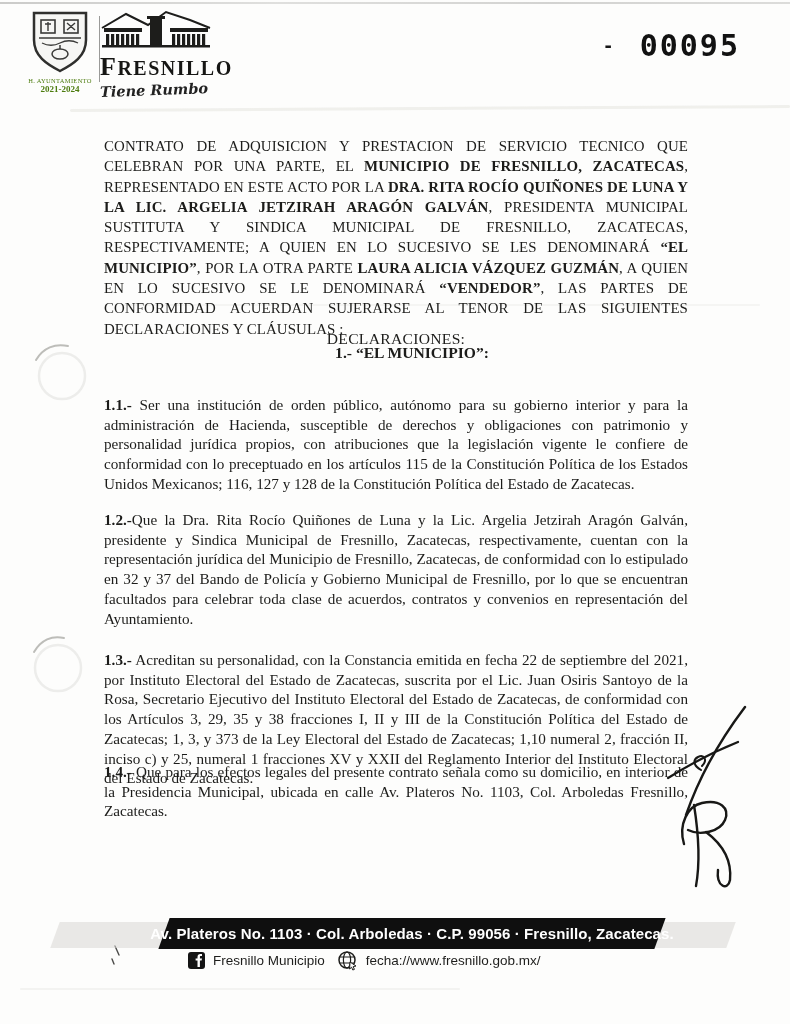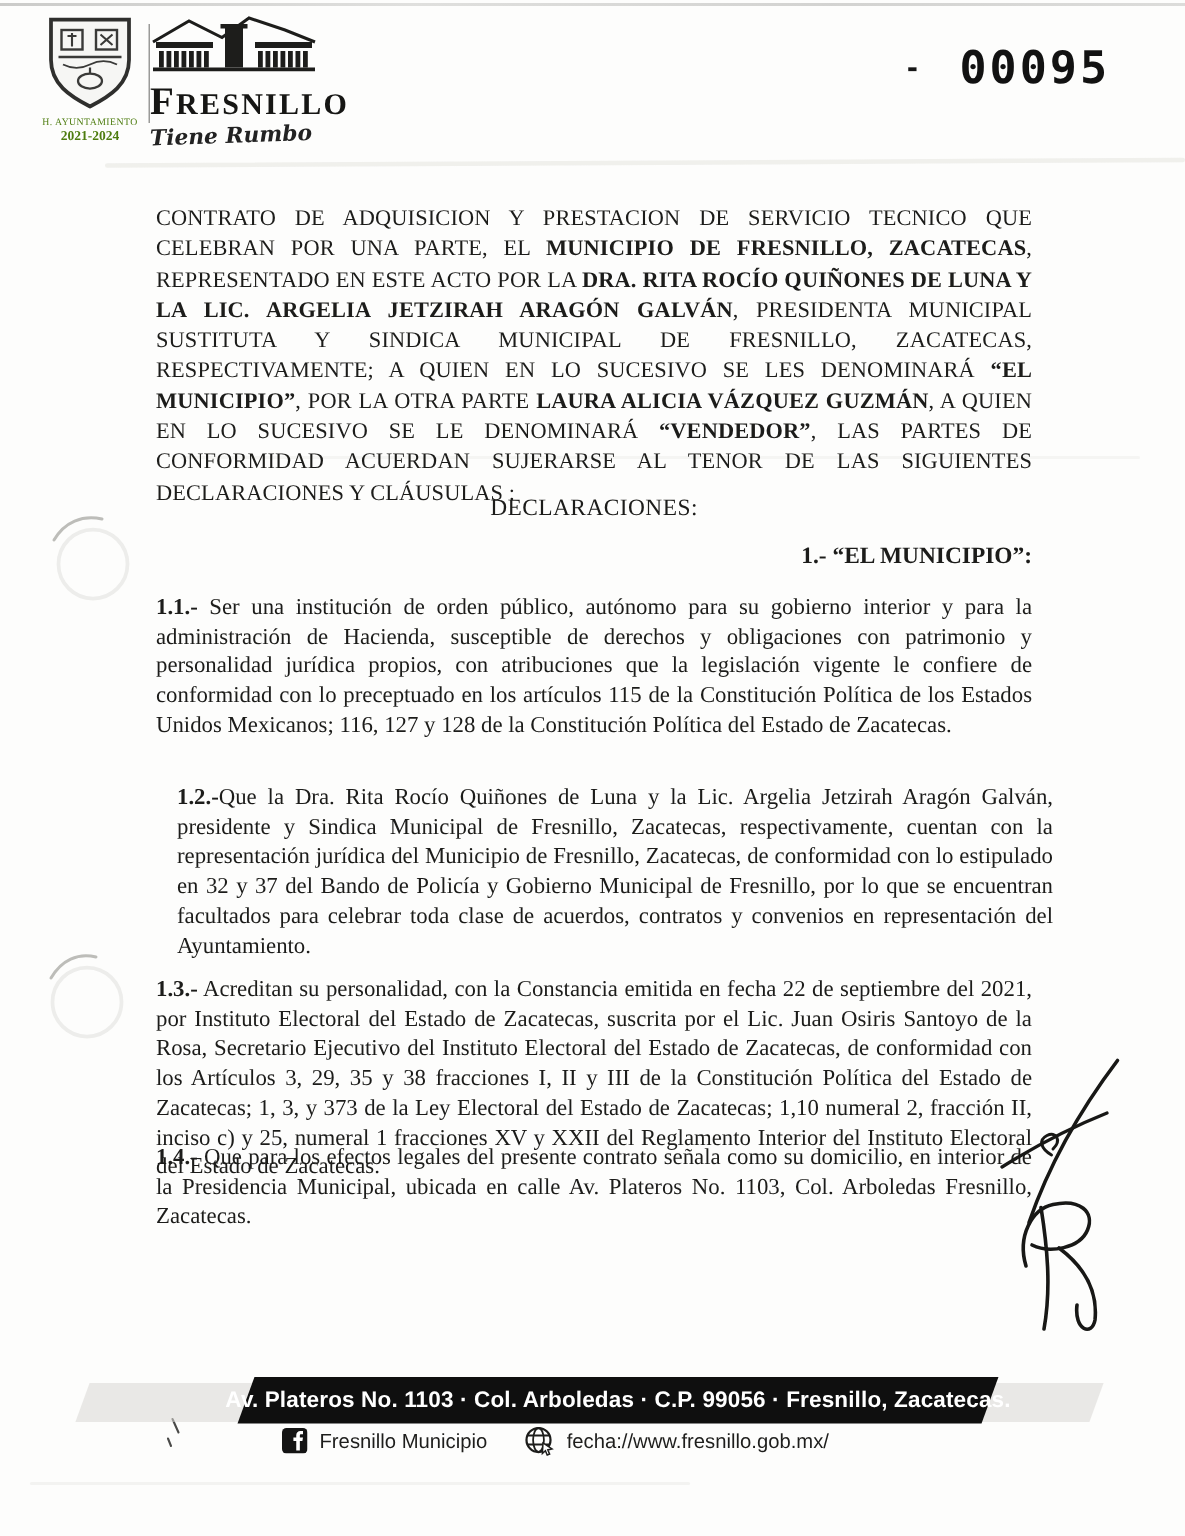--- a/index.html
+++ b/index.html
@@ -33,40 +33,40 @@
   .brand-tagline{font-family:"DejaVu Serif",serif;font-style:italic;font-weight:bold;
     font-size:14.5px;color:#222;transform:rotate(-2deg);margin-top:1px;}
   .stamp{position:absolute;right:50px;top:28px;display:flex;align-items:center;gap:26px;}
   .stamp-dash{font-family:"DejaVu Sans Mono",monospace;font-weight:bold;font-size:18px;color:#161616;}
   .stamp-number{font-family:"DejaVu Sans Mono",monospace;font-weight:bold;font-size:30px;
     letter-spacing:2px;color:#121212;}
   
   .doc{position:absolute;left:104px;width:584px;text-align:justify;}
   .intro{top:136px;font-size:14.9px;line-height:20.3px;letter-spacing:.1px;}
   .heading-center{top:330px;text-align:center;font-size:15.6px;letter-spacing:.3px;}
-  .heading-section{top:362px;text-align:right;font-weight:bold;font-size:15.6px;}
+  .heading-section{top:344px;text-align:center;font-weight:bold;font-size:15.6px;margin-left:16px;}
   .clause{font-size:15.2px;line-height:19.7px;}
-  .c11{top:395px;} .c12{top:522px;margin-left:14px;} .c13{top:650px;} .c14{top:762px;}
+  .c11{top:395px;} .c12{top:510px;} .c13{top:650px;} .c14{top:762px;}
   .b{font-weight:bold;}
   
   .sig{position:absolute;}
   .sig-1{left:646px;top:700px;}
   .sig-2{left:670px;top:796px;}
   
   .banner-band{position:absolute;left:55px;top:922px;width:676px;height:26px;
     background:#d8d7d4;opacity:.55;transform:skewX(-20deg);}
   .banner{position:absolute;left:164px;top:918px;width:496px;height:31px;
     background:#0f0f0f;transform:skewX(-20deg);}
   .banner-inner{width:100%;height:100%;transform:skewX(20deg);display:flex;
     align-items:center;justify-content:center;}
   .banner-text{color:#fff;font-family:"Liberation Sans",sans-serif;font-weight:bold;
     font-size:15px;white-space:nowrap;letter-spacing:.1px;}
   .social-row{position:absolute;left:188px;top:950px;display:flex;align-items:center;gap:8px;
     font-family:"Liberation Sans",sans-serif;font-size:13.5px;color:#1e1e1c;}
-  .social-label{margin-right:16px;}
+  .social-label{margin-right:4px;}
   .icon-box{display:flex;align-items:center;}
 </style>
 </head>
 <body>
 
 <div class="page">
 
   <div class="scan-topline"></div>
   <div class="scan-streak streak-a"></div>
   <div class="scan-streak streak-b"></div>

